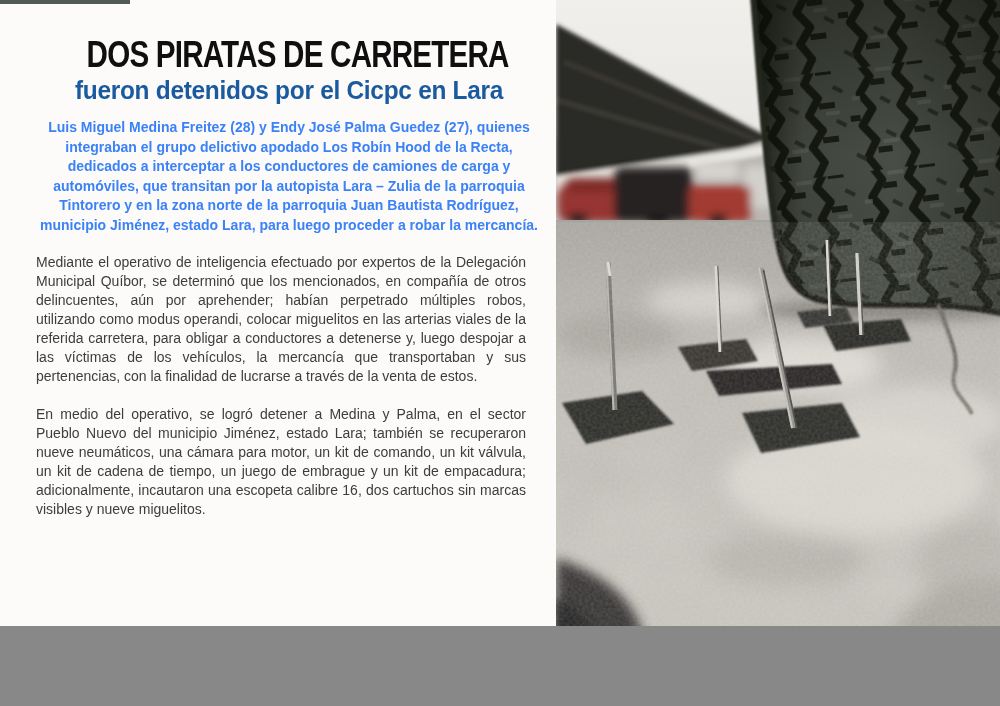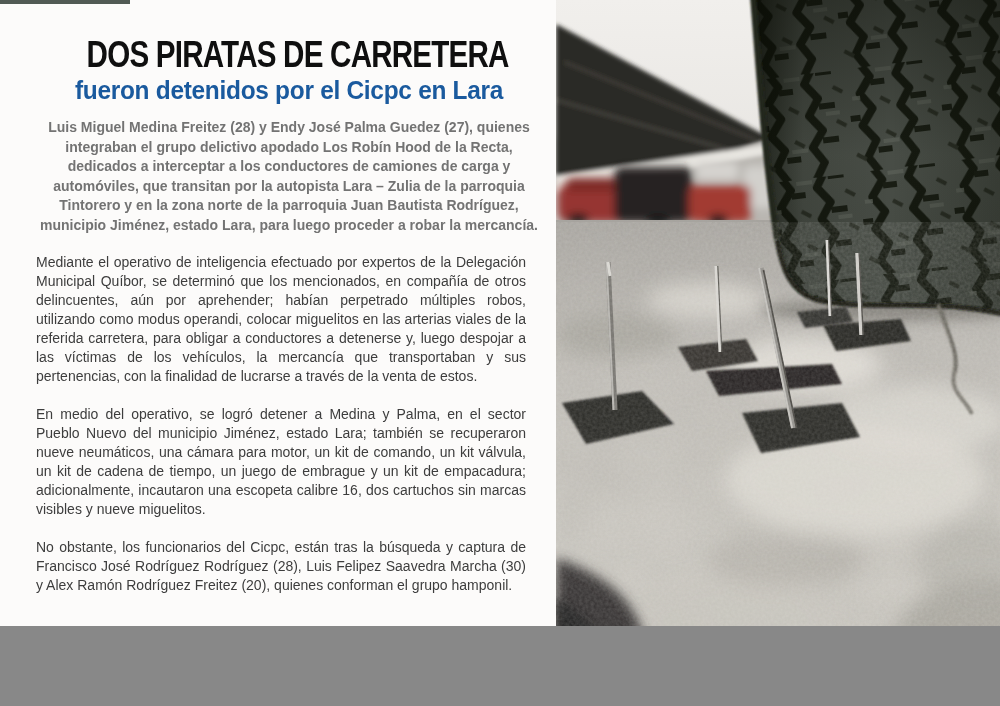--- a/index.html
+++ b/index.html
@@ -14,21 +14,21 @@
     font-size:37px;font-weight:bold;letter-spacing:-1px;color:#0f0f0f;
     transform:scaleX(0.80);transform-origin:50% 50%;line-height:1.05;
   }
   .subhead{
     margin:2px 0 14px 0;width:506px;white-space:nowrap;text-align:center;
     font-size:26px;font-weight:bold;letter-spacing:-0.3px;color:#1a5a9e;
     transform:scaleX(0.94);transform-origin:50% 50%;line-height:1.05;
   }
   .lead{
     margin:0 0 18px 0;font-size:14px;line-height:19.5px;font-weight:bold;
-    text-align:center;color:#737373;
+    text-align:center;color:#3b82f6;
   }
   .bodytext{margin:0 16px 19px 0;font-size:14px;line-height:19px;text-align:justify;color:#3d3d3d;}
   .pagefooter{
     position:absolute;left:20px;top:680px;font-size:15px;font-weight:bold;
     color:#161616;letter-spacing:0.2px;
   }
   .photo{position:absolute;left:556px;top:0;width:444px;height:706px;}
   .photo svg{display:block;}
 </style>
 </head>
@@ -36,21 +36,20 @@
 
 <div class="page">
   <div class="accent-bar"></div>
 
   <div class="article">
     <h1 class="headline">DOS PIRATAS DE CARRETERA</h1>
     <h2 class="subhead">fueron detenidos por el Cicpc en Lara</h2>
     <p class="lead">Luis Miguel Medina Freitez (28) y Endy José Palma Guedez (27), quienes integraban el grupo delictivo apodado Los Robín Hood de la Recta, dedicados a interceptar a los conductores de camiones de carga y automóviles, que transitan por la autopista Lara – Zulia de la parroquia Tintorero y en la zona norte de la parroquia Juan Bautista Rodríguez, municipio Jiménez, estado Lara, para luego proceder a robar la mercancía.</p>
     <p class="bodytext">Mediante el operativo de inteligencia efectuado por expertos de la Delegación Municipal Quíbor, se determinó que los mencionados, en compañía de otros delincuentes, aún por aprehender; habían perpetrado múltiples robos, utilizando como modus operandi, colocar miguelitos en las arterias viales de la referida carretera, para obligar a conductores a detenerse y, luego despojar a las víctimas de los vehículos, la mercancía que transportaban y sus pertenencias, con la finalidad de lucrarse a través de la venta de estos.</p>
     <p class="bodytext">En medio del operativo, se logró detener a Medina y Palma, en el sector Pueblo Nuevo del municipio Jiménez, estado Lara; también se recuperaron nueve neumáticos, una cámara para motor, un kit de comando, un kit válvula, un kit de cadena de tiempo, un juego de embrague y un kit de empacadura; adicionalmente, incautaron una escopeta calibre 16, dos cartuchos sin marcas visibles y nueve miguelitos.</p>
-    <p class="bodytext">No obstante, los funcionarios del Cicpc, están tras la búsqueda y captura de Francisco José Rodríguez Rodríguez (28), Luis Felipez Saavedra Marcha (30) y Alex Ramón Rodríguez Freitez (20), quienes conforman el grupo hamponil.</p>
   </div>
 
   <div class="pagefooter">03| CICPC AL DÍA</div>
 
   <div class="photo" role="img" aria-label="Neumático de camión y miguelitos (clavos con base metálica) sobre el pavimento; vehículos estacionados bajo un techo al fondo">
     <svg width="444" height="706" viewBox="0 0 444 706" xmlns="http://www.w3.org/2000/svg">
       <defs>
         <filter id="b2" x="-40%" y="-40%" width="180%" height="180%">
             <feGaussianBlur stdDeviation="2"></feGaussianBlur>
           </filter>

